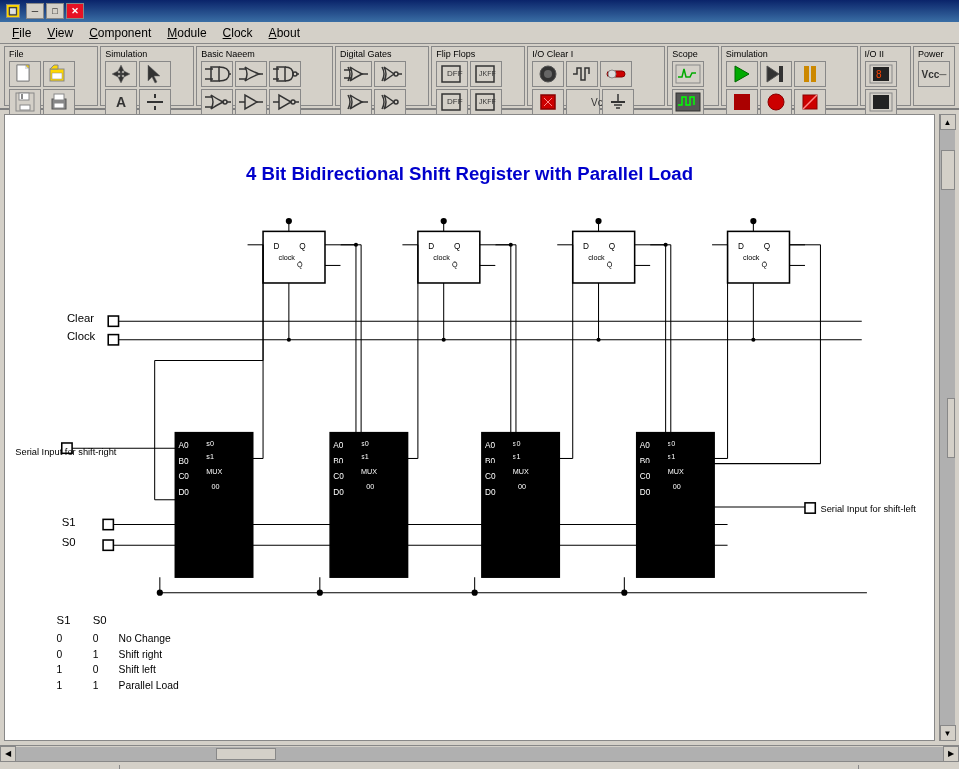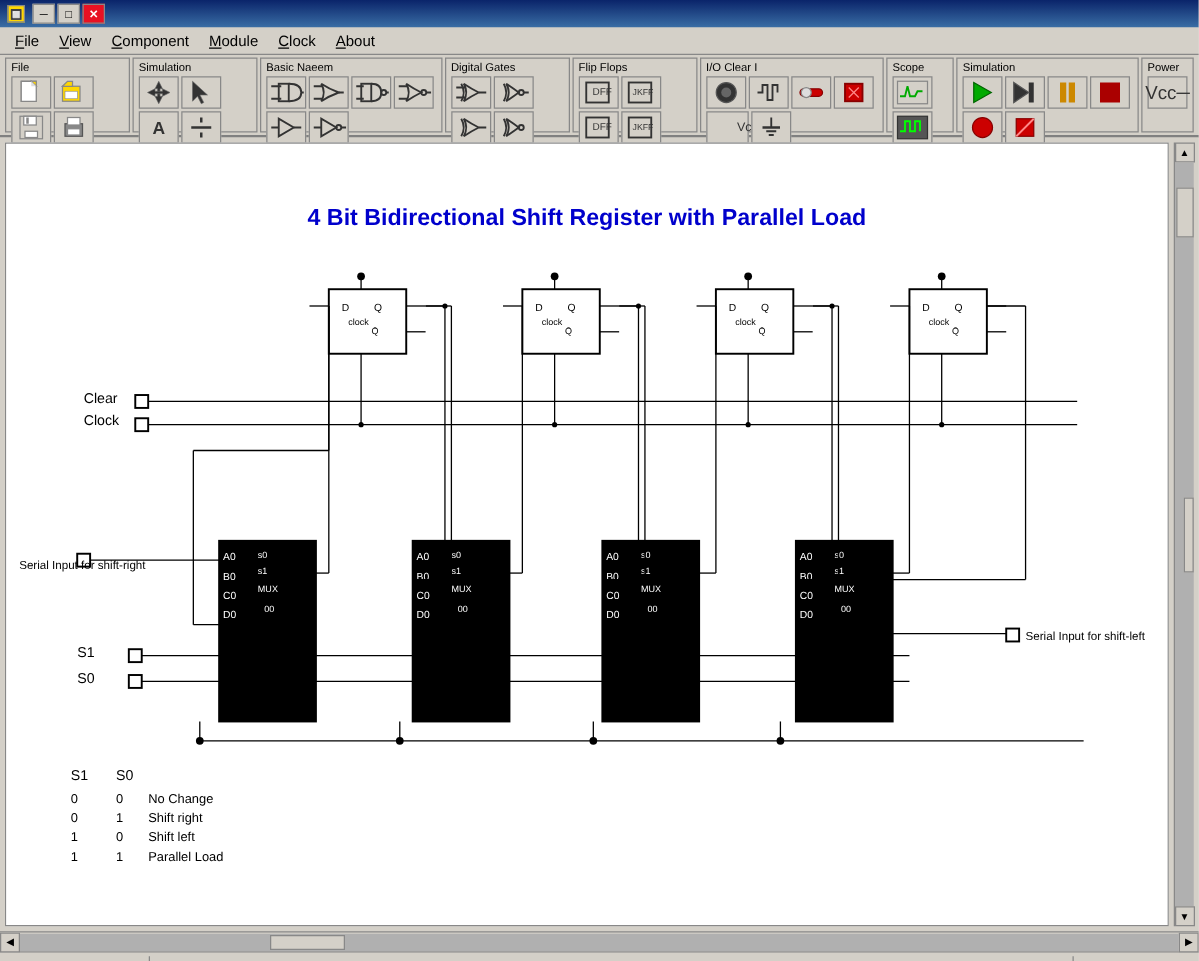--- a/index.html
+++ b/index.html
@@ -482,25 +482,43 @@
       </div>
       <div class="tb-btn">
         <svg width="22" height="22" viewBox="0 0 22 22">
             <rect x="4" y="4" width="14" height="14" fill="#cc0000" stroke="#800" stroke-width="1"></rect>
             <line x1="4" y1="18" x2="18" y2="4" stroke="#ff8888" stroke-width="1.5"></line>
           </svg>
       </div>
     </div>
   </div>
 
+  <div class="toolbar-group">
+    <div class="toolbar-group-label">I/O II</div>
+    <div class="toolbar-buttons">
+      <div class="tb-btn">
+        <svg width="28" height="22" viewBox="0 0 28 22">
+            <rect x="3" y="2" width="22" height="18" fill="#d4d0c8" stroke="#888" stroke-width="1"></rect>
+            <rect x="6" y="4" width="16" height="14" fill="#222"></rect>
+            <text x="9" y="15" font-size="10" fill="#ff4400">8</text>
+          </svg>
+      </div>
+      <div class="tb-btn">
+        <svg width="28" height="22" viewBox="0 0 28 22">
+            <rect x="3" y="2" width="22" height="18" fill="#d4d0c8" stroke="#888" stroke-width="1"></rect>
+            <rect x="6" y="4" width="16" height="14" fill="#222"></rect>
+          </svg>
+      </div>
+    </div>
+  </div>
 
   <div class="toolbar-group">
     <div class="toolbar-group-label">Power</div>
     <div class="toolbar-buttons">
-      <div class="tb-btn" style="font-size:15px;color:#333;">Vcc─</div>
+      <div class="tb-btn" style="font-size:10px;color:#333;font-weight:bold;">Vcc─</div>
     </div>
   </div>
 
 </div>
 
 <div id="main-area">
 
   <div id="canvas-container">
 
     <div style="position:absolute;top:8px;left:8px;font-size:11px;color:#333;">Majid Naeem</div>

